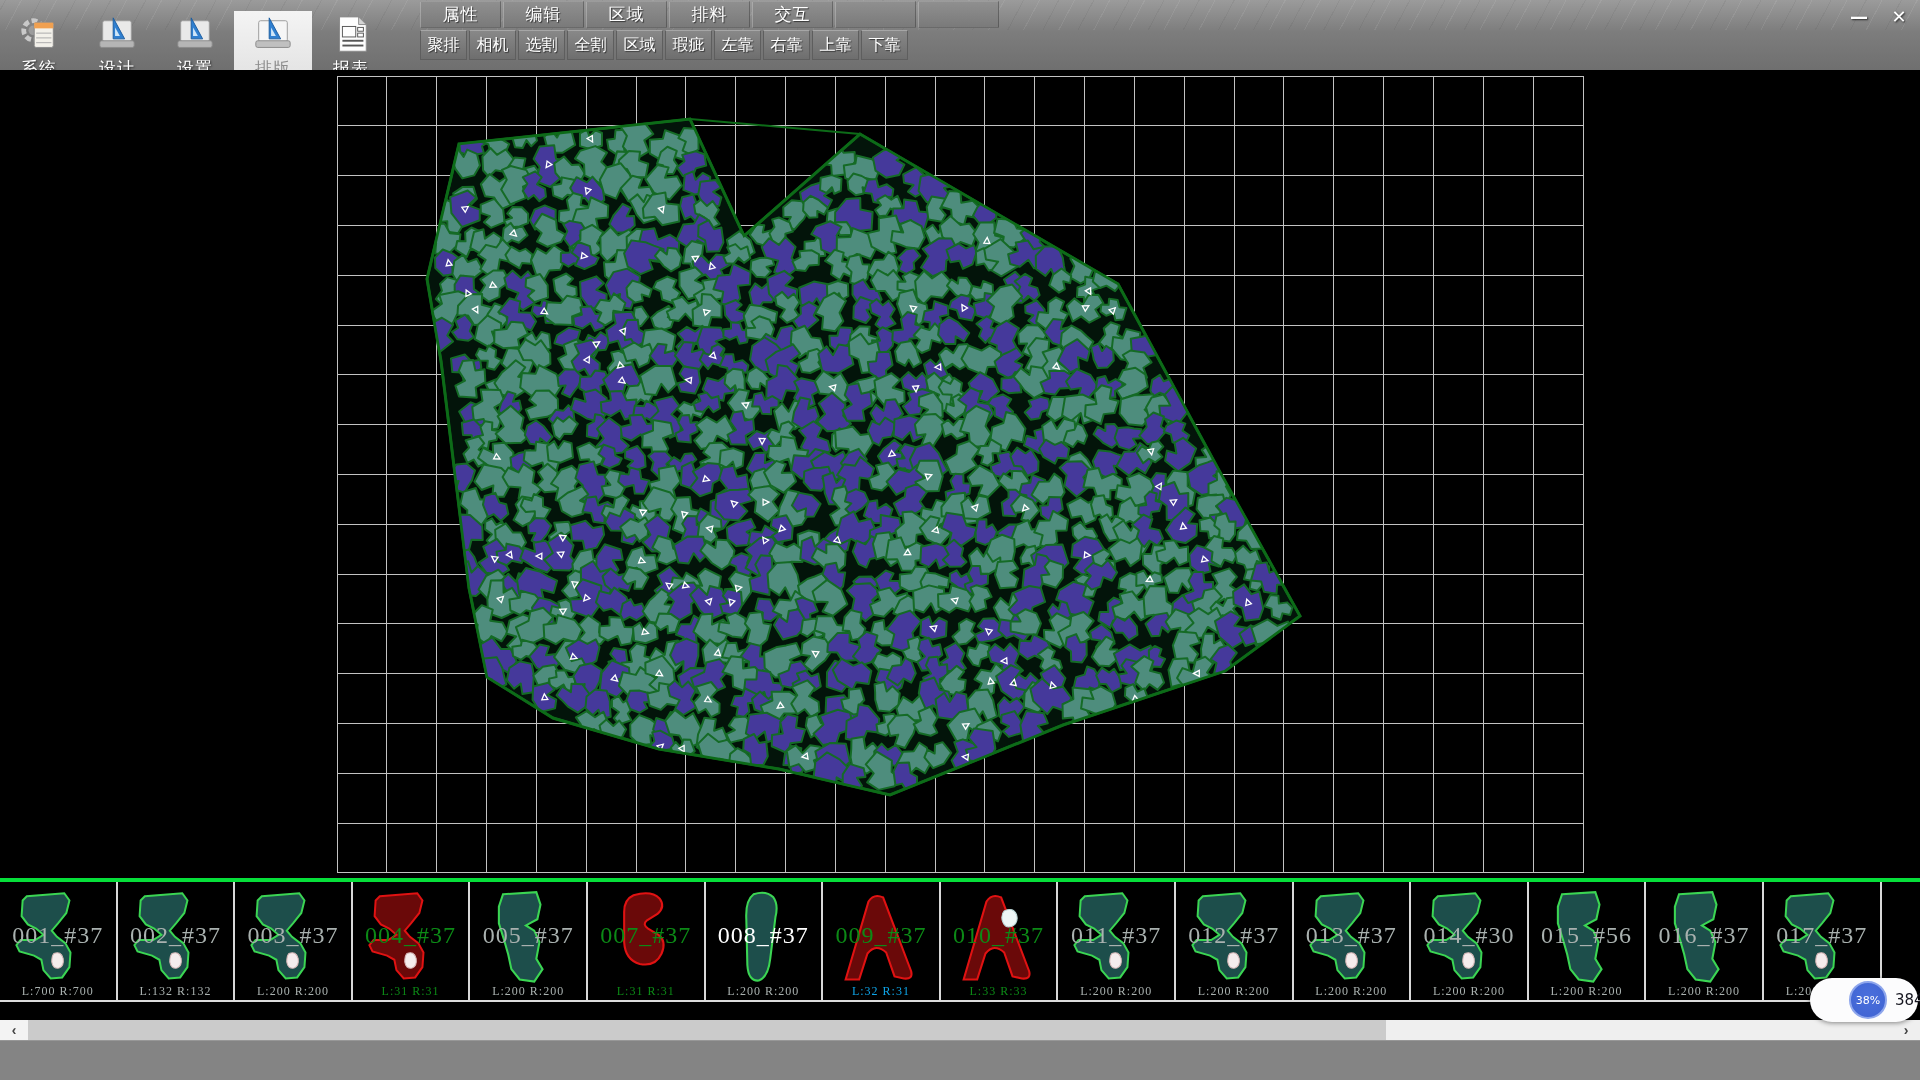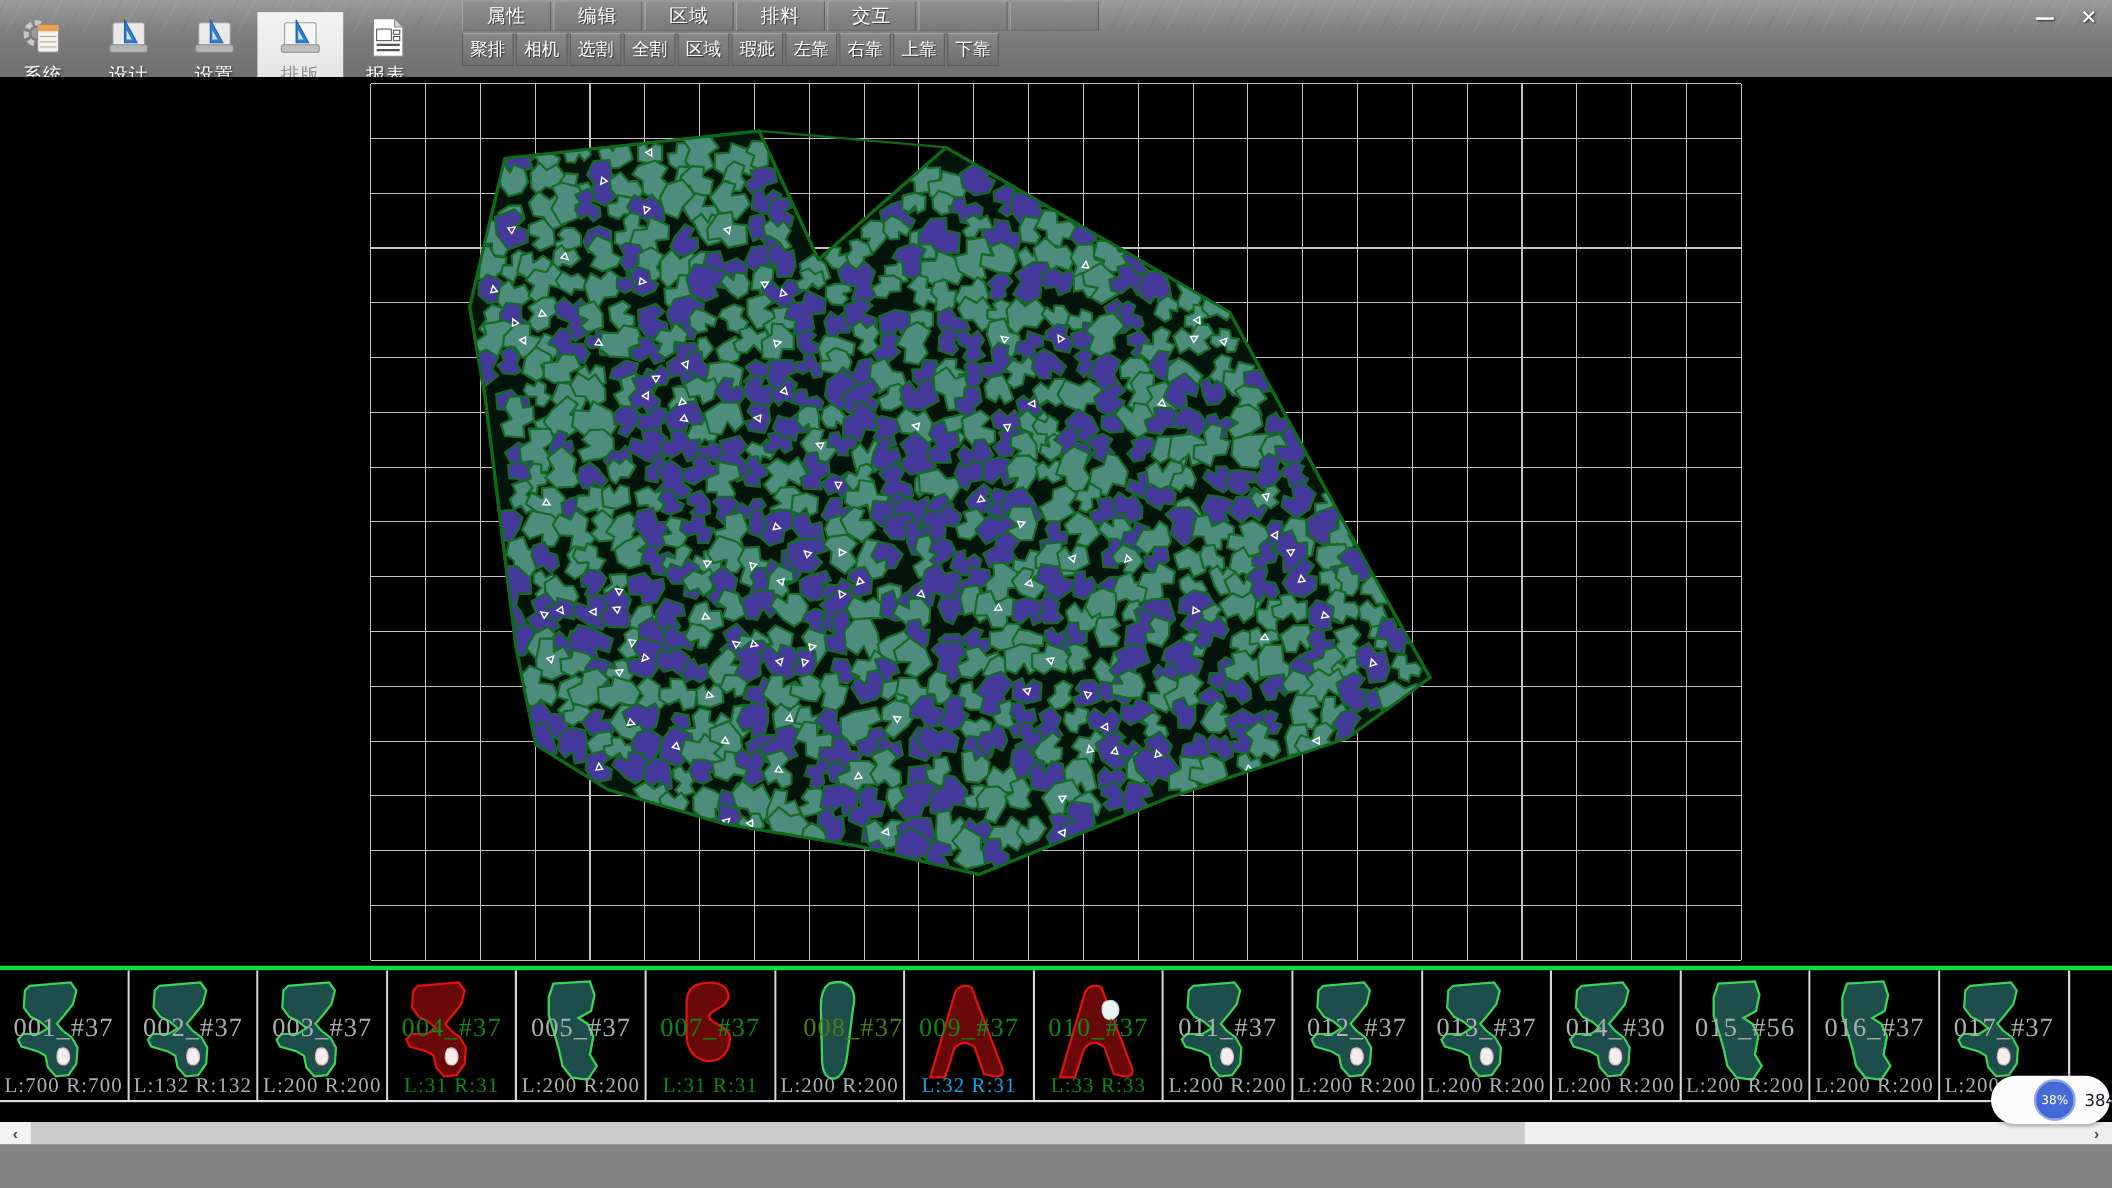--- a/index.html
+++ b/index.html
@@ -64,21 +64,21 @@
     flex:0 0 117.6px; height:120px; position:relative; background:#000;
     border-right:2px solid #d8d8d8; cursor:pointer; overflow:hidden;
   }
   .cell svg { position:absolute; left:6px; top:2px; width:104px; height:112px; }
   .cell .big-label {
     position:absolute; left:0; right:0; top:40px; text-align:center;
     font-family:"Liberation Serif", serif; font-size:24px; letter-spacing:1px; pointer-events:none;
   }
   .cell .lr-label {
     position:absolute; left:0; right:0; bottom:3px; text-align:center;
-    font-family:"Liberation Serif", serif; font-size:19px; letter-spacing:1px; pointer-events:none;
+    font-family:"Liberation Serif", serif; font-size:12px; letter-spacing:1px; pointer-events:none;
   }
 
   
   .hscroll { position:absolute; top:1020px; left:0; width:1920px; height:20px; background:#efefef; }
   .hs-btn {
     position:absolute; top:0; width:28px; height:20px; border:none; background:#f3f3f3;
     color:#444; font-size:14px; font-weight:bold; cursor:pointer; line-height:18px; padding:0;
   }
   .hs-btn.left { left:0; }
   .hs-btn.right { right:0; background:#efefef; }
@@ -1082,21 +1082,21 @@
           <svg viewBox="0 0 100 100">
             <use href="#sym-cshape" fill="#6a0909" stroke="#e01212" stroke-width="2"></use>
           </svg>
           <div class="big-label" style="color: rgb(12, 138, 22);">007_#37</div>
           <div class="lr-label" style="color: rgb(12, 138, 22);">L:31 R:31</div>
         </div>
         <div class="cell">
           <svg viewBox="0 0 100 100">
             <use href="#sym-tall" fill="#1d4e4b" stroke="#3bd553" stroke-width="2"></use>
           </svg>
-          <div class="big-label" style="color: #4d7c0f; text-align: right;">008_#37</div>
+          <div class="big-label" style="color: #ffffff;">008_#37</div>
           <div class="lr-label" style="color: rgb(169, 177, 175);">L:200 R:200</div>
         </div>
         <div class="cell">
           <svg viewBox="0 0 100 100">
             <use href="#sym-ashape" fill="#6a0909" stroke="#e01212" stroke-width="2"></use>
           </svg>
           <div class="big-label" style="color: rgb(12, 138, 22);">009_#37</div>
           <div class="lr-label" style="color: #0ea5e9;">L:32 R:31</div>
         </div>
         <div class="cell">

